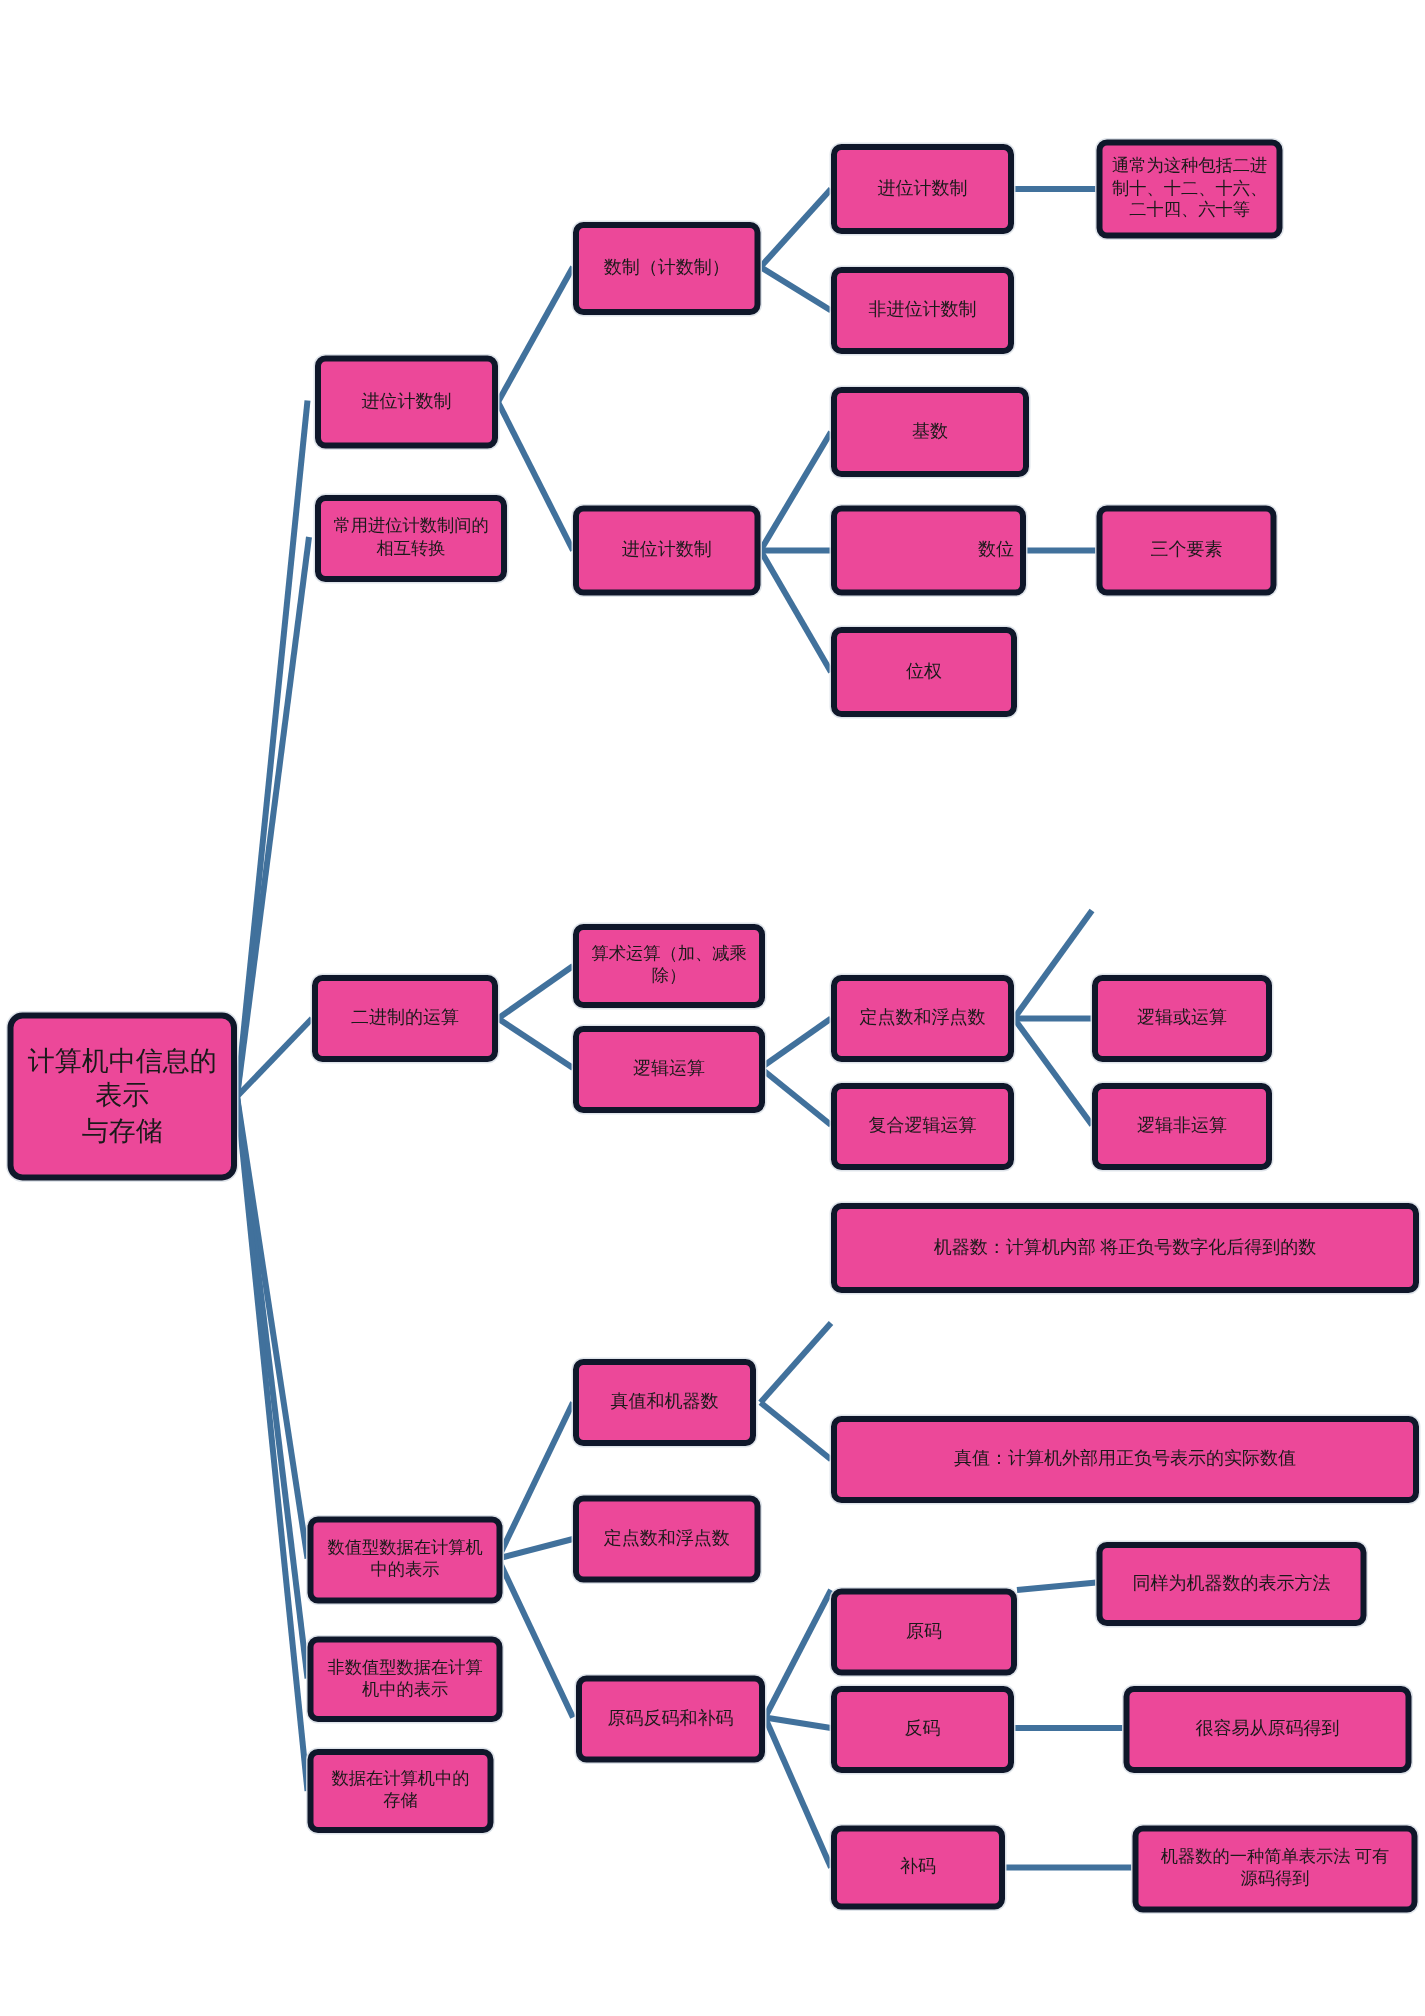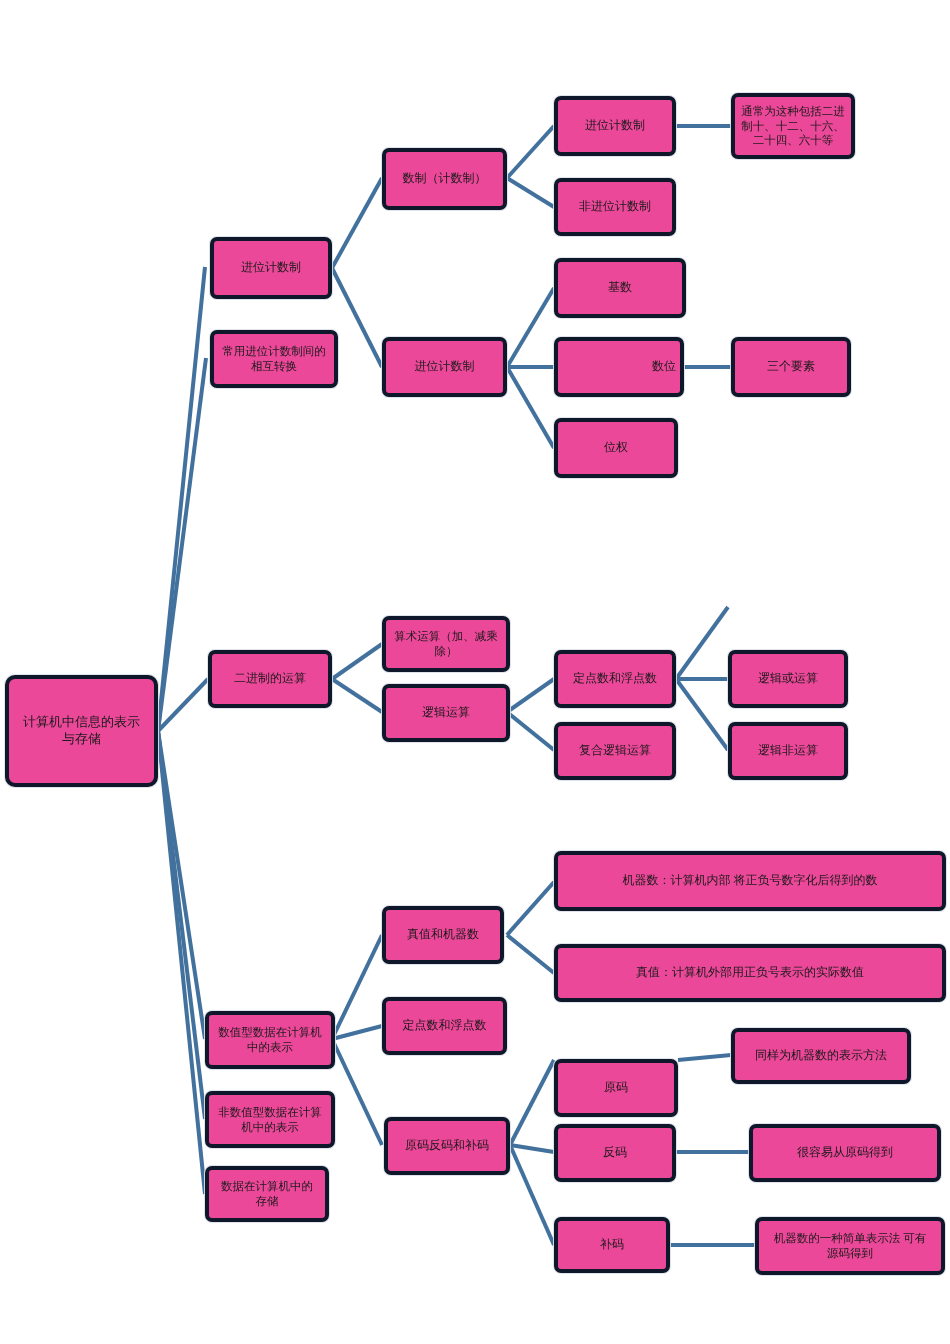--- a/index.html
+++ b/index.html
@@ -43,21 +43,21 @@
   }
   .node .label {
     display: block;
     white-space: pre-line;
   }
   .node.root {
     border-radius: 10px;
   }
   .sz-12 { font-size: 12px; }
   .sz-11 { font-size: 11.5px; }
-  .sz-15 { font-size: 13px; justify-content: center; }
+  .sz-15 { font-size: 18px; justify-content: center; }
   .overflow-label .label {
     white-space: nowrap;
   }
 </style>
 </head>
 <body>
 
 <div id="canvas">
 
   <svg id="edges" viewBox="0 0 950 1344">
@@ -206,21 +206,21 @@
   </div>
 
   <div class="node sz-12" style="left:382px; top:997px; width:125px; height:58px;">
     <span class="label">定点数和浮点数</span>
   </div>
 
   <div class="node sz-12" style="left:384px; top:1117px; width:126px; height:58px;">
     <span class="label">原码反码和补码</span>
   </div>
 
-  <div class="node sz-12" style="left:554px; top:851px; width:392px; height:60px;">
+  <div class="node sz-12" style="left:554px; top:802px; width:392px; height:60px;">
     <span class="label">机器数：计算机内部 将正负号数字化后得到的数</span>
   </div>
 
   <div class="node sz-12" style="left:554px; top:944px; width:392px; height:58px;">
     <span class="label">真值：计算机外部用正负号表示的实际数值</span>
   </div>
 
   <div class="node sz-12" style="left:554px; top:1059px; width:124px; height:58px;">
     <span class="label">原码</span>
   </div>

